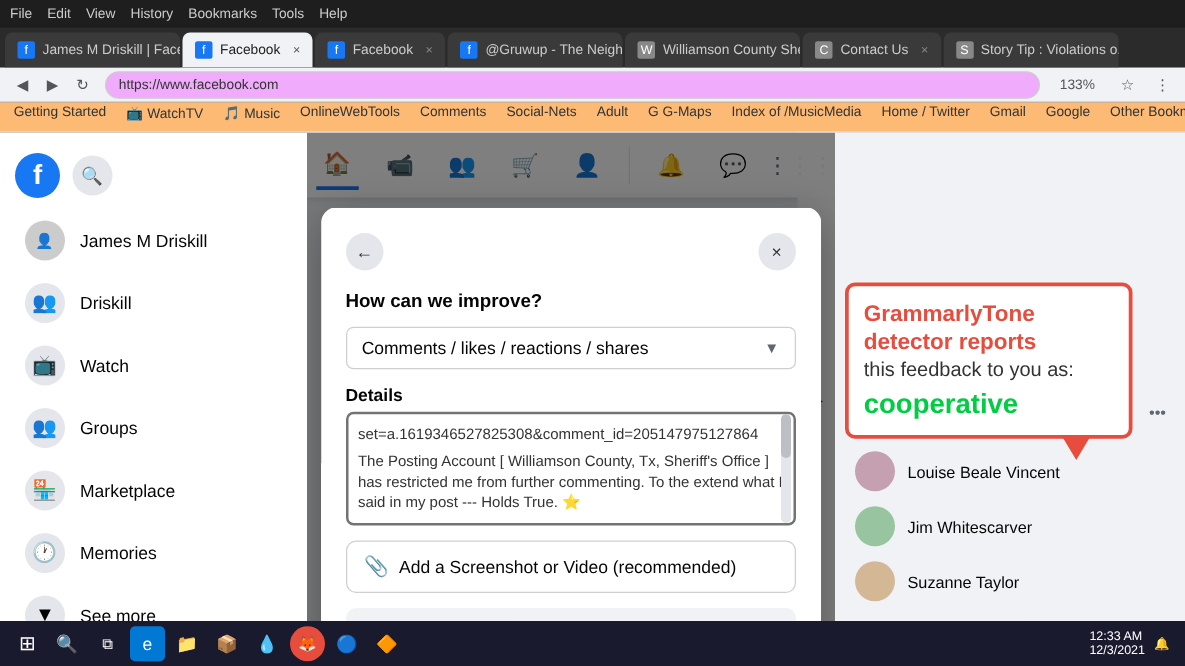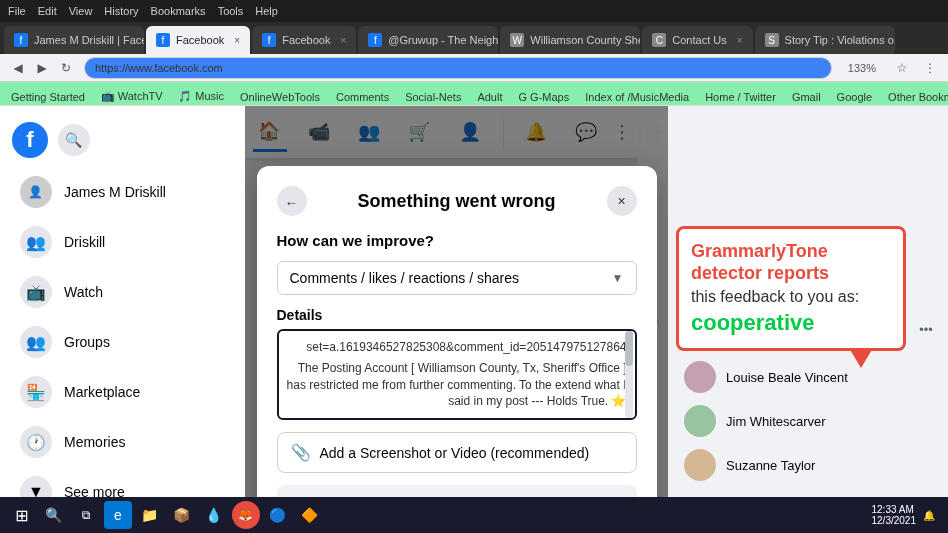--- a/index.html
+++ b/index.html
@@ -9,23 +9,23 @@
     .title-bar-menu span { color: #ccc; font-size: 11px; cursor: pointer; }
     .tab-bar { background: #2b2b2b; height: 32px; display: flex; align-items: flex-end; padding: 0 4px; gap: 2px; overflow: hidden; }
     .tab { height: 28px; display: flex; align-items: center; padding: 0 10px; border-radius: 6px 6px 0 0; font-size: 11px; color: #ccc; max-width: 140px; white-space: nowrap; overflow: hidden; text-overflow: ellipsis; gap: 6px; cursor: pointer; background: #3a3a3a; }
     .tab.active { background: #f0f2f5; color: #222; }
     .tab .favicon { width: 14px; height: 14px; border-radius: 2px; flex-shrink: 0; }
     .tab .close-btn { margin-left: 4px; color: #888; font-size: 10px; cursor: pointer; flex-shrink: 0; }
     .tab.active .close-btn { color: #555; }
     .omnibar { background: #f0f2f5; height: 28px; display: flex; align-items: center; padding: 0 8px; gap: 8px; border-bottom: 1px solid #ccc; }
     .omnibar-btns { display: flex; gap: 4px; }
     .omnibar-btn { width: 20px; height: 20px; border-radius: 50%; display: flex; align-items: center; justify-content: center; color: #555; font-size: 12px; cursor: pointer; background: transparent; }
-    .url-bar { flex: 1; background: #3b82f6; border: 1px solid #ccc; border-radius: 12px; height: 22px; display: flex; align-items: center; padding: 0 10px; font-size: 11px; color: #333; }
+    .url-bar { flex: 1; background: #f0abfc; border: 1px solid #ccc; border-radius: 12px; height: 22px; display: flex; align-items: center; padding: 0 10px; font-size: 11px; color: #333; }
     .zoom-info { font-size: 11px; color: #555; margin: 0 8px; }
-    .bookmarks-bar { background: #86efac; height: 24px; display: flex; align-items: flex-end; padding: 0 6px; gap: 6px; border-bottom: 1px solid #ddd; overflow: hidden; }
+    .bookmarks-bar { background: #fdba74; height: 24px; display: flex; align-items: flex-start; padding: 0 6px; gap: 6px; border-bottom: 1px solid #ddd; overflow: hidden; }
     .bookmark-item { font-size: 11px; color: #333; cursor: pointer; white-space: nowrap; padding: 2px 5px; border-radius: 3px; }
 
     
     .fb-page { display: flex; height: calc(533px - 22px - 32px - 28px - 24px); background: #f0f2f5; position: relative; }
 
     
     .fb-sidebar { width: 245px; background: #fff; height: 100%; overflow-y: auto; flex-shrink: 0; padding: 8px 0; }
     .sidebar-header { display: flex; align-items: center; padding: 8px 12px; gap: 10px; }
     .fb-logo { width: 36px; height: 36px; background: #1877f2; border-radius: 50%; display: flex; align-items: center; justify-content: center; color: white; font-size: 22px; font-weight: bold; flex-shrink: 0; }
     .fb-search-icon { width: 32px; height: 32px; background: #e4e6eb; border-radius: 50%; display: flex; align-items: center; justify-content: center; color: #333; font-size: 14px; cursor: pointer; }
@@ -64,21 +64,21 @@
     .modal-overlay { position: absolute; top: 0; left: 0; right: 0; bottom: 0; background: rgba(0,0,0,0.5); z-index: 50; display: flex; align-items: flex-start; justify-content: center; padding-top: 60px; }
     .modal { background: white; border-radius: 12px; width: 400px; max-height: 380px; overflow-y: auto; padding: 20px; position: relative; box-shadow: 0 8px 32px rgba(0,0,0,0.3); }
     .modal-header { display: flex; align-items: center; justify-content: space-between; margin-bottom: 16px; }
     .modal-back { width: 30px; height: 30px; border-radius: 50%; background: #e4e6eb; display: flex; align-items: center; justify-content: center; cursor: pointer; font-size: 14px; color: #333; }
     .modal-title { font-size: 18px; font-weight: 700; color: #050505; flex: 1; text-align: center; }
     .modal-close { width: 30px; height: 30px; border-radius: 50%; background: #e4e6eb; display: flex; align-items: center; justify-content: center; cursor: pointer; font-size: 14px; color: #333; }
     .modal-subtitle { font-size: 15px; font-weight: 700; color: #050505; margin-bottom: 12px; }
     .dropdown-select { width: 100%; border: 1px solid #ccd0d5; border-radius: 6px; padding: 8px 12px; font-size: 14px; color: #050505; background: white; display: flex; align-items: center; justify-content: space-between; cursor: pointer; margin-bottom: 12px; }
     .dropdown-chevron { color: #606770; font-size: 12px; }
     .field-label { font-size: 14px; font-weight: 600; color: #050505; margin-bottom: 6px; }
-    .details-box { width: 100%; border: 2px solid #0f172a; border-radius: 6px; padding: 8px; font-size: 12px; color: #333; min-height: 80px; line-height: 1.4; position: relative; overflow: hidden; text-align: right; }
+    .details-box { width: 100%; border: 2px solid #737373; border-radius: 6px; padding: 8px; font-size: 12px; color: #333; min-height: 80px; line-height: 1.4; position: relative; overflow: hidden; }
     .details-url { color: #333; word-break: break-all; }
     .details-text { color: #333; margin-top: 4px; }
     .details-star { color: #f4c430; }
     .details-scrollbar { position: absolute; right: 2px; top: 0; bottom: 0; width: 8px; display: flex; flex-direction: column; }
     .scrollbar-track { flex: 1; background: #e4e6eb; border-radius: 4px; position: relative; }
     .scrollbar-thumb { position: absolute; top: 0; left: 0; right: 0; height: 40%; background: #bcc0c4; border-radius: 4px; }
     .screenshot-btn { display: flex; align-items: center; gap: 8px; padding: 10px 14px; border: 1.5px solid #ccd0d5; border-radius: 8px; cursor: pointer; font-size: 14px; color: #050505; font-weight: 500; margin: 12px 0; }
     .screenshot-icon { font-size: 16px; }
     .help-text { background: #f0f2f5; border-radius: 8px; padding: 12px; font-size: 13px; color: #333; line-height: 1.5; }
 
@@ -223,21 +223,20 @@
       <div class="topnav-icon">🔔</div>
       <div class="topnav-icon">💬</div>
       <div class="topnav-icon">⋮⋮⋮</div>
     </div>
 
     <div class="modal-overlay">
       <div class="modal">
 
         <div class="modal-header">
           <div class="modal-back">←</div>
-          <span class="modal-title">Something went wrong</span>
           <div class="modal-close">×</div>
         </div>
 
         <div class="modal-subtitle">How can we improve?</div>
 
         <div class="dropdown-select">
           <span>Comments / likes / reactions / shares</span>
           <span class="dropdown-chevron">▼</span>
         </div>
 

